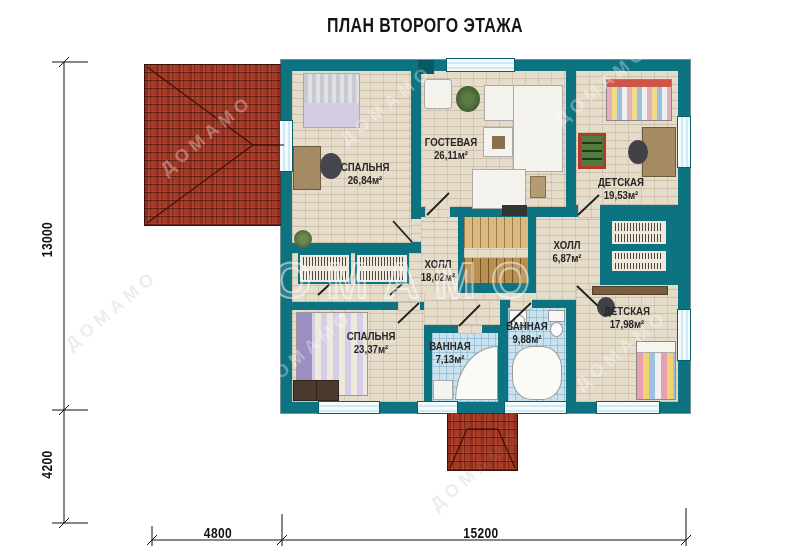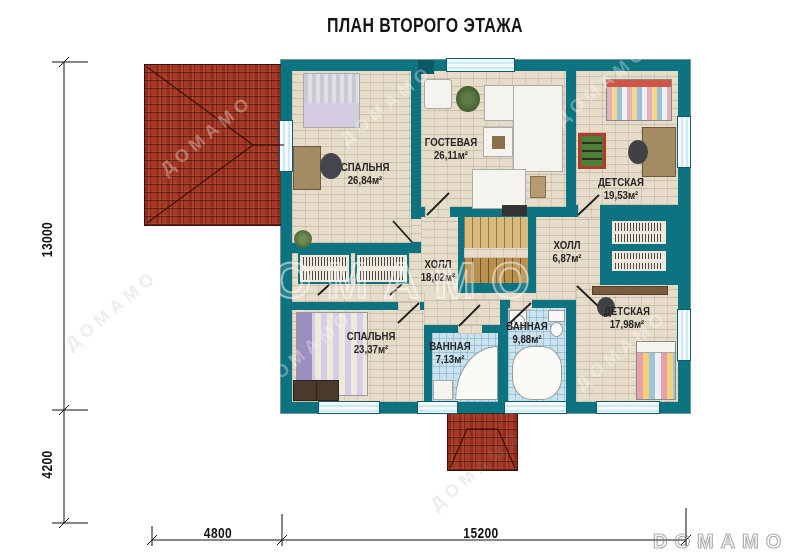--- a/index.html
+++ b/index.html
@@ -241,15 +241,14 @@
   <div class="abs dimlabel" style="left:446px;top:524px;width:70px;">15200</div>
 
   <div class="abs wm-center" style="left:222px;top:252px;">ДОМАМО</div>
   <div class="abs wm-tile wm-white" style="left:150px;top:125px;">ДОМАМО</div>
   <div class="abs wm-tile wm-white" style="left:330px;top:95px;">ДОМАМО</div>
   <div class="abs wm-tile wm-white" style="left:545px;top:75px;">ДОМАМО</div>
   <div class="abs wm-tile wm-white" style="left:250px;top:340px;">ДОМАМО</div>
   <div class="abs wm-tile wm-white" style="left:565px;top:340px;">ДОМАМО</div>
   <div class="abs wm-tile wm-gray" style="left:55px;top:300px;">ДОМАМО</div>
   <div class="abs wm-tile wm-gray" style="left:420px;top:460px;">ДОМАМО</div>
-  <div class="abs wm-logo" style="left:653px;top:530px;">DOMAMO</div>
 
 </div>
 
 </body></html>

